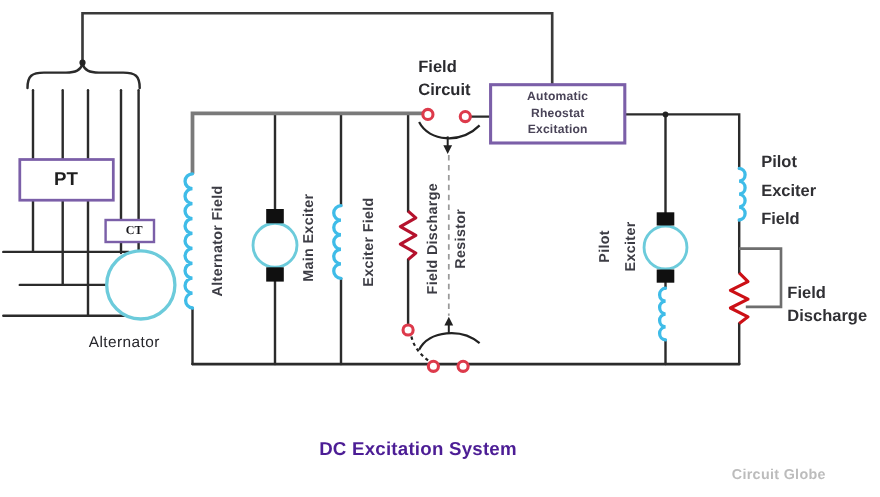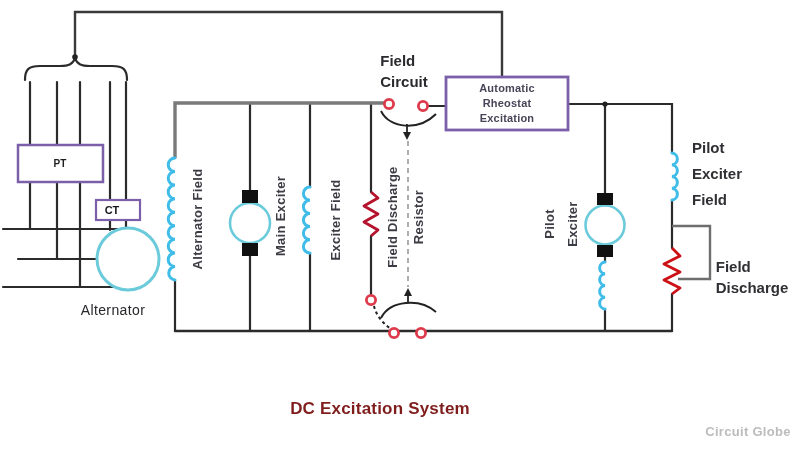--- a/index.html
+++ b/index.html
@@ -14,34 +14,34 @@
     font-family:"Liberation Sans", sans-serif;
   }
   .rot{
     position:absolute;transform:translate(-50%,-50%) rotate(-90deg);
     white-space:nowrap;text-align:center;
     font-family:"Liberation Sans", sans-serif;
     color:#3c3c44;font-weight:700;font-size:13px;letter-spacing:.3px;
   }
   .rot span{display:block;}
   .hblock span{display:block;}
-  .pt-lbl{font-size:10px;font-weight:700;}
+  .pt-lbl{font-size:17px;font-weight:700;}
   .ct-lbl{font-size:11px;font-weight:800;color:#17171c;}
   .alt-lbl{font-size:14px;font-weight:400;color:#26262b;letter-spacing:.4px;}
   .breaker-lbl{font-size:15px;font-weight:700;color:#2a2a2e;line-height:21px;}
   .avr-lbl{
     position:absolute;left:446px;top:77px;width:122px;height:53px;
     display:flex;align-items:center;justify-content:center;text-align:center;
     font-size:11px;font-weight:700;color:#4a4458;line-height:15px;letter-spacing:.2px;
   }
   .pef-lbl{font-size:15px;font-weight:700;color:#303034;line-height:26px;}
   .rheo-lbl{font-size:15px;font-weight:700;color:#303034;line-height:21px;}
   .two-col{line-height:26px;}
   .two-col-narrow{line-height:23px;}
-  .title-lbl{font-size:17px;font-weight:800;color:#7f1d1d;letter-spacing:.2px;}
+  .title-lbl{font-size:17px;font-weight:800;color:#4c1d95;letter-spacing:.2px;}
   .wm-lbl{font-size:13px;font-weight:700;color:#bcbcbc;letter-spacing:.3px;}
 </style>
 </head>
 <body>
 
 <div class="canvas">
 
   <svg width="800" height="452" viewBox="0 0 800 452">
 
     <g stroke="#2b2b2b" stroke-width="2.2" fill="none" stroke-linecap="round">
@@ -130,21 +130,21 @@
     <g stroke="#dd3a4b" stroke-width="2.8" fill="#ffffff">
       <circle cx="389" cy="104" r="4.6"></circle>
       <circle cx="423" cy="106" r="4.6"></circle>
       <circle cx="371" cy="300" r="4.6"></circle>
       <circle cx="394" cy="333" r="4.6"></circle>
       <circle cx="421" cy="333" r="4.6"></circle>
     </g>
   </svg>
 
   <div class="lbl pt-lbl" style="left:60px;top:163px;">PT</div>
-  <div class="lbl ct-lbl" style="left:112px;top:210px;">CT</div>
+  <div class="lbl ct-lbl" style="left:122px;top:210px;font-family:Liberation Serif, serif;">CT</div>
   <div class="lbl alt-lbl" style="left:113px;top:310px;">Alternator</div>
 
   <div class="rot" style="left:197px;top:219px;">Alternator Field</div>
   <div class="rot" style="left:280px;top:216px;">Main Exciter</div>
   <div class="rot" style="left:335px;top:220px;">Exciter Field</div>
 
   <div class="rot two-col" style="left:406px;top:217px;">
     <span>Field Discharge</span>
     <span>Resistor</span>
   </div>
@@ -172,15 +172,15 @@
     <span>Exciter</span>
     <span>Field</span>
   </div>
 
   <div class="lbl rheo-lbl hblock" style="left:752px;top:277px;">
     <span>Field</span>
     <span>Discharge</span>
   </div>
 
   <div class="lbl title-lbl" style="left:380px;top:409px;">DC Excitation System</div>
-  <div class="lbl wm-lbl" style="left:748px;top:431px;">Circuit Globe</div>
+  <div class="lbl wm-lbl" style="left:708px;top:431px;">Circuit Globe</div>
 
 </div>
 
 </body></html>

